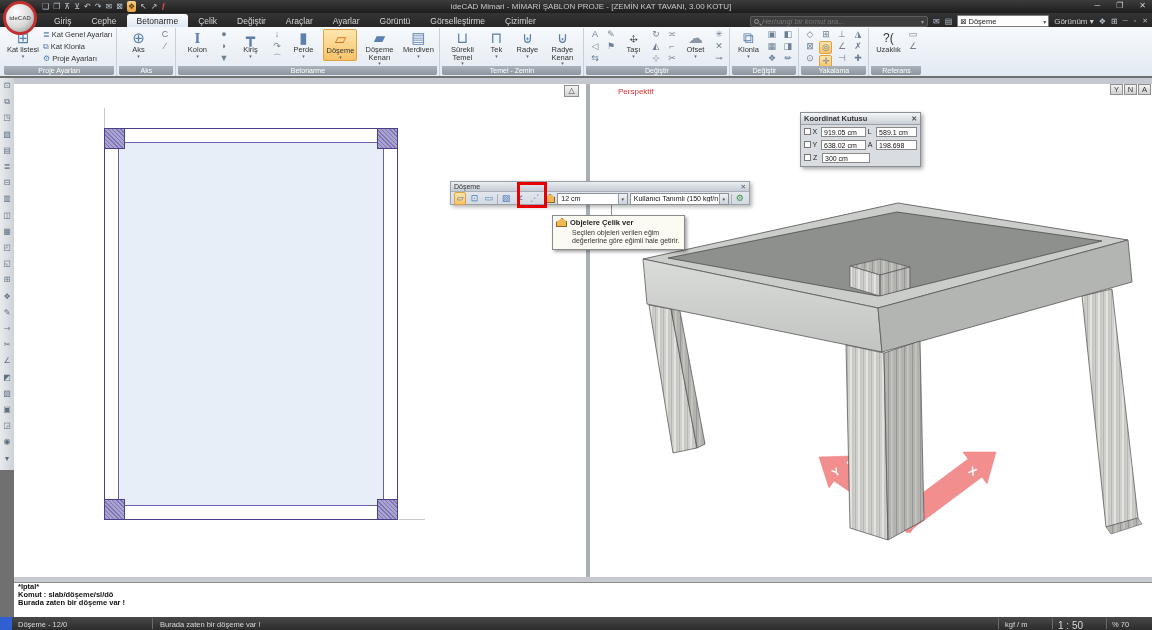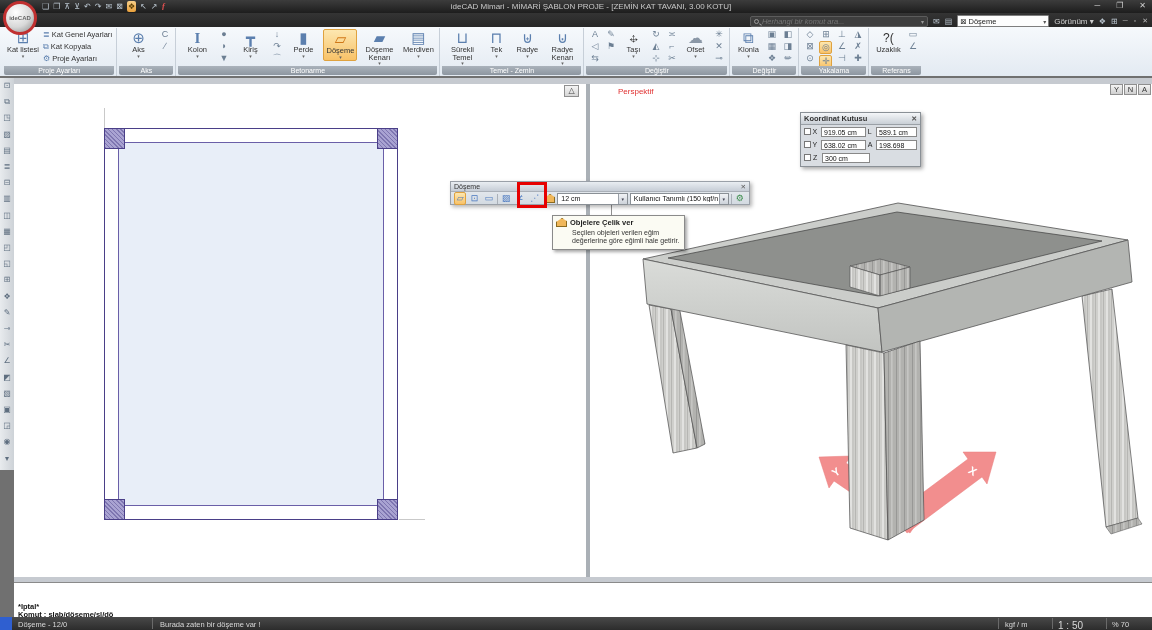--- a/index.html
+++ b/index.html
@@ -135,21 +135,21 @@
              border:1px solid #8a8a8a; box-shadow:2px 2px 3px rgba(0,0,0,.35); z-index:50; padding:2px 3px; }
   .tt-head { display:flex; align-items:center; gap:3px; }
   .tt-title { font-size:7.5px; font-weight:bold; color:#1a1a1a; }
   .tt-body { font-size:7px; color:#333; line-height:8px; margin-top:2px; padding-left:16px; }
   .tt-ic { width:11px; height:9px; position:relative; }
   .tt-ic div { position:absolute; inset:0; background:#f0b75a; border:1px solid #8a6a20;
                clip-path:polygon(0 45%, 55% 0, 100% 35%, 100% 100%, 0 100%); }
 
   
   .cmd { position:absolute; left:14px; top:582px; width:1138px; height:35px; background:#fff;
-         border-top:1px solid #8a8a8a; padding:20px 4px; }
+         border-top:1px solid #8a8a8a; padding:0 4px; }
   .cmd div { font-size:7.5px; font-weight:bold; color:#111; line-height:8.2px; white-space:nowrap; }
   .statusbar { position:absolute; left:0; top:617px; width:1152px; height:13px;
                background:linear-gradient(#494949,#2c2c2c); color:#d8d8d8; }
   .st-blue { position:absolute; left:0; top:0; width:12px; height:13px; background:#2f5fd0; }
   .st-mode { position:absolute; left:18px; top:2.5px; font-size:7.5px; }
   .st-msg  { position:absolute; left:160px; top:2.5px; font-size:7.5px; }
   .st-sep  { position:absolute; top:1px; width:1px; height:11px; background:#6a6a6a; }
   .st-unit { position:absolute; left:1005px; top:2.5px; font-size:7.5px; }
   .st-scale{ position:absolute; left:1058px; top:2.5px; font-size:10px; }
   .st-zoom { position:absolute; left:1112px; top:2.5px; font-size:7.5px; }
@@ -181,20 +181,32 @@
       <span>─</span>
       <span>❐</span>
       <span>✕</span>
     </div>
   </div>
   <div class="logo">
       <span>ideCAD</span>
     </div>
 
   <div class="tabrow">
+    <div class="tabs">
+      <div class="tab">Giriş</div>
+      <div class="tab">Cephe</div>
+      <div class="tab active">Betonarme</div>
+      <div class="tab">Çelik</div>
+      <div class="tab">Değiştir</div>
+      <div class="tab">Araçlar</div>
+      <div class="tab">Ayarlar</div>
+      <div class="tab">Görüntü</div>
+      <div class="tab">Görselleştirme</div>
+      <div class="tab">Çizimler</div>
+    </div>
     <div class="tr-right">
       <div class="searchbox">
         <div class="s-icon"></div>
         <input placeholder="Herhangi bir komut ara..." style="">
         <span class="sb-drop">▾</span>
       </div>
       <span class="tr-ic">✉</span>
       <span class="tr-ic">▤</span>
       <div class="mode-combo">
         <span>⊠</span>
@@ -220,21 +232,21 @@
         <span class="bl">Kat listesi</span>
           <span class="cr">▾</span>
       </div>
       <div class="smallcol">
         <div class="kitem">
           <span class="ki">≣</span>
           <span>Kat Genel Ayarları</span>
           </div>
         <div class="kitem">
           <span class="ki">⧉</span>
-          <span>Kat Kopyala</span>
+          <span>Kat Klonla</span>
           </div>
         <div class="kitem">
           <span class="ki">⚙</span>
           <span>Proje Ayarları</span>
           </div>
       </div>
       <div class="glabel">Proje Ayarları</div>
     </div>
 
     <div class="rgroup">

